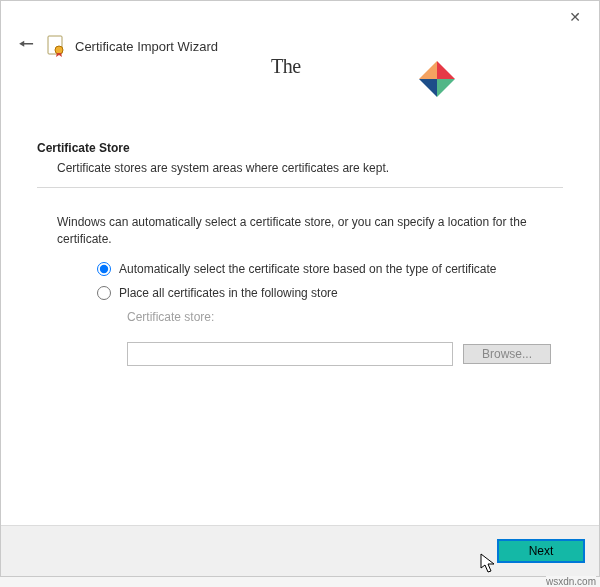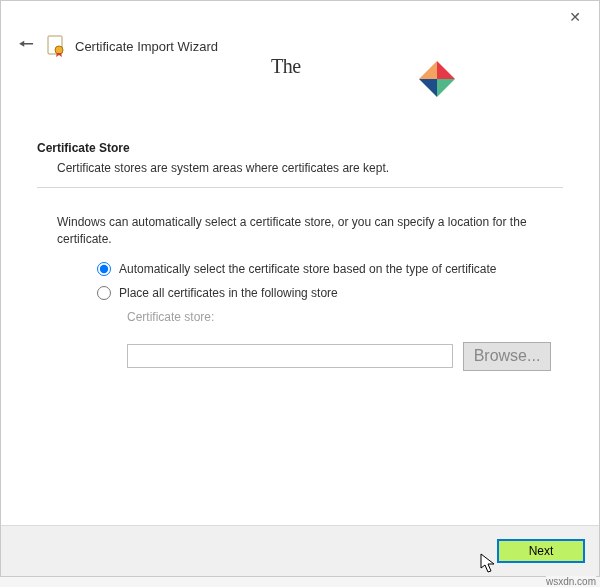--- a/index.html
+++ b/index.html
@@ -109,45 +109,45 @@
       display: flex; align-items: center; gap: 10px;
     }
     .store-input {
       width: 326px; height: 24px;
       border: 1px solid #bfbfbf;
       background: #fff;
       padding: 0 4px; font-size: 12px;
     }
     .store-input:disabled { background: #fff; color: #999; }
     .browse-btn {
-      width: 88px; height: 29px;
+      width: 88px; height: 20px;
       background: #e1e1e1;
       border: 1px solid #adadad;
       color: #888;
-      font-size: 16px;
+      font-size: 12px;
       cursor: default;
     }
     .footer {
       border-top: 1px solid #dcdcdc;
       background: #f0f0f0;
       padding: 13px 14px;
       display: flex;
       justify-content: flex-end;
       gap: 10px;
     }
     .btn {
       min-width: 88px; height: 24px;
       background: #e1e1e1;
       border: 1px solid #adadad;
       font-size: 12px;
       cursor: pointer;
       padding: 0 18px;
     }
     .btn.primary {
-      background: #bef264;
+      background: #14b8a6;
       border: 1px solid #0078d7;
       box-shadow: 0 0 0 1px #0078d7 inset;
     }
     .site-credit {
       position: absolute;
       bottom: 0; right: 4px;
       font-size: 10px;
       color: #777;
       background: #f5f5f5;
       margin-left: 12px;

